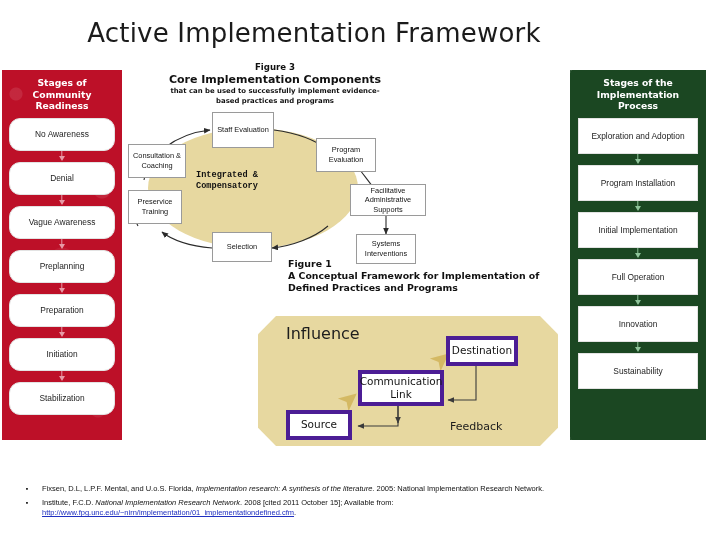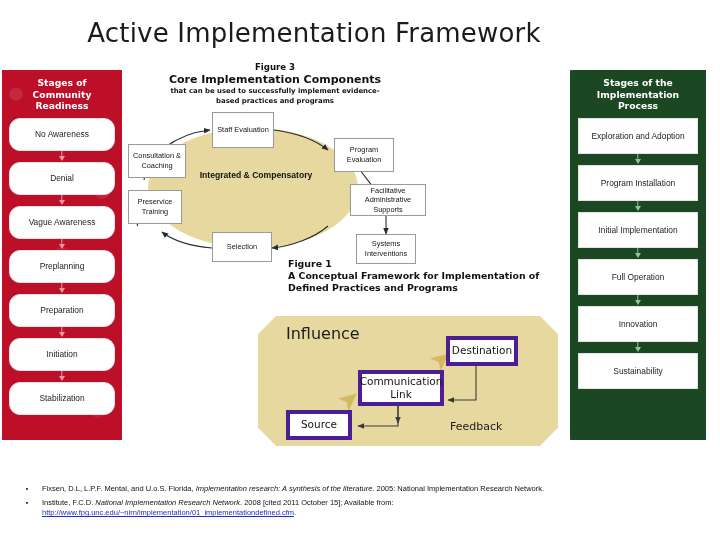--- a/index.html
+++ b/index.html
@@ -151,26 +151,26 @@
     width: 210px;
     height: 120px;
     background: #e7d8a0;
     border-radius: 50%;
   }
   .ellipse-label {
     position: absolute;
     left: 68px;
     top: 62px;
     width: 120px;
-    text-align: center;
+    text-align: left;
     font-size: 8.6px;
     font-weight: bold;
     line-height: 1.25;
     color: #121212;
-    font-family: Liberation Sans, sans-serif;
+    font-family: Liberation Mono, monospace;
   }
   .cbox {
     position: absolute;
     background: #ffffff;
     border: 1px solid #9a9a9a;
     box-sizing: border-box;
     text-align: center;
     font-size: 7.4px;
     line-height: 1.3;
     color: #141414;
@@ -346,21 +346,21 @@
     <path d="M232,62 C238,70 243,76 247,82" fill="none" stroke="#2b2b2b" stroke-width="1.1" marker-end="url(#ah)"></path>
     <path d="M258,104 L258,126" fill="none" stroke="#2b2b2b" stroke-width="1.1" marker-end="url(#ah)"></path>
     <path d="M200,118 C186,130 164,138 144,140" fill="none" stroke="#2b2b2b" stroke-width="1.1" marker-end="url(#ah)"></path>
     <path d="M84,140 C62,138 44,132 34,124" fill="none" stroke="#2b2b2b" stroke-width="1.1" marker-end="url(#ah)"></path>
     <path d="M10,118 C2,104 4,92 12,84" fill="none" stroke="#2b2b2b" stroke-width="1.1" marker-end="url(#ah)"></path>
   </svg>
 
   <div class="ellipse-label">Integrated &amp; Compensatory</div>
 
   <div class="cbox" style="left:84px; top:4px; width:62px; height:36px;">Staff Evaluation</div>
-  <div class="cbox" style="left:206px; top:30px; width:60px; height:34px;">Program Evaluation</div>
+  <div class="cbox" style="left:188px; top:30px; width:60px; height:34px;">Program Evaluation</div>
   <div class="cbox" style="left:222px; top:76px; width:76px; height:32px;">Facilitative Administrative Supports</div>
   <div class="cbox" style="left:228px; top:126px; width:60px; height:30px;">Systems Interventions</div>
   <div class="cbox" style="left:84px; top:124px; width:60px; height:30px;">Selection</div>
   <div class="cbox" style="left:0px; top:82px; width:54px; height:34px;">Preservice Training</div>
   <div class="cbox" style="left:0px; top:36px; width:58px; height:34px;">Consultation &amp; Coaching</div>
 </div>
 
 <div class="fig1-caption">
   <div class="c1">Figure 1</div>
   <div class="c2">A Conceptual Framework for Implementation of Defined Practices and Programs</div>

